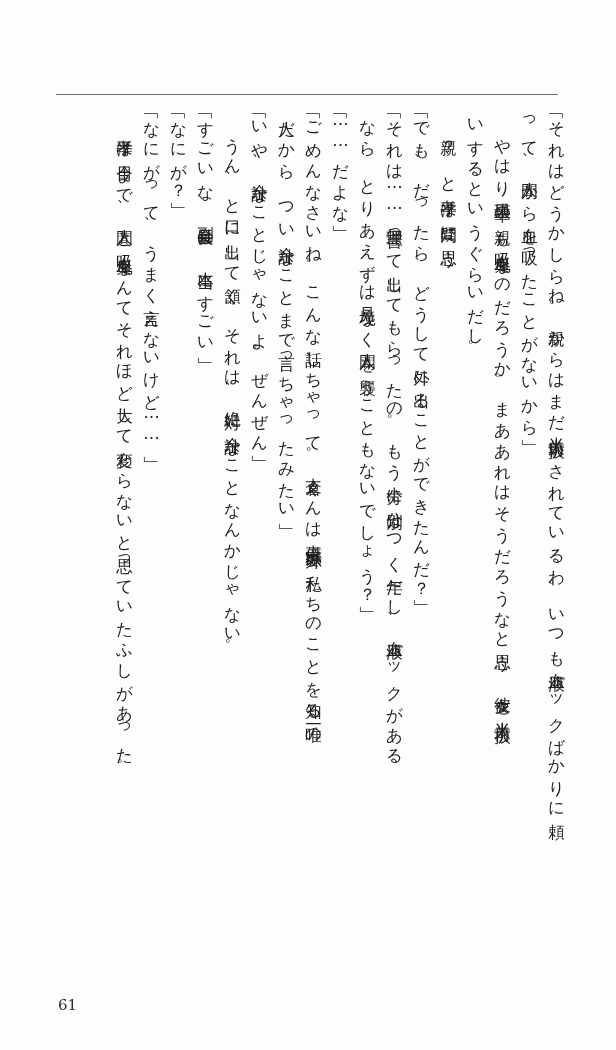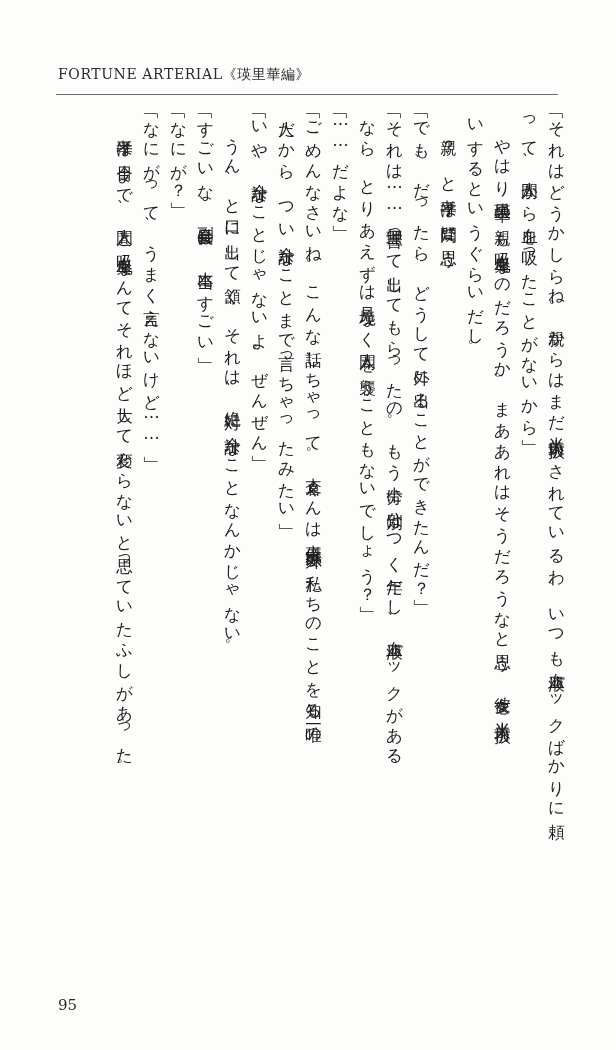--- a/index.html
+++ b/index.html
@@ -76,21 +76,20 @@
     font-size: 15px;
     color: #2b2b2b;
     font-family: "DejaVu Serif", "Liberation Serif", serif;
   }
 </style>
 </head>
 <body>
 
 <div class="page">
 
-  <div class="running-head">FORTUNE ARTERIAL《瑛里華編》</div>
 
   <div class="header-rule"></div>
 
   <div class="body-area">
     <div class="vline">「それはどうかしらね。親からはまだ半人前扱いされているわ。いつも血液パックばかりに頼</div>
     <div class="vline">って、人間から血を吸ったことがないから」</div>
     <div class="vline">　やはり瑛里華の親も吸血鬼なのだろうか。まああれはそうだろうなと思う。彼女を半人前扱</div>
     <div class="vline">いするというぐらいだし。</div>
     <div class="vline">　親？　と孝平は疑問に思う。</div>
     <div class="vline">「でも、だったら、どうして外に出ることができたんだ？」</div>
@@ -100,15 +99,15 @@
     <div class="vline">「ごめんなさいね。こんな話しちゃって。支倉くんは東儀家以外で私たちのことを知る唯一の</div>
     <div class="vline">人だから、つい余計なことまで言っちゃったみたい」</div>
     <div class="vline">「いや、余計なことじゃないよ。ぜんぜん」</div>
     <div class="vline">　うん、と口に出して頷く。それは、絶対に余計なことなんかじゃない。</div>
     <div class="vline">「すごいな、副会長は。本当にすごい」</div>
     <div class="vline">「なにが？」</div>
     <div class="vline">「なにがって、うまく言えないけど……」</div>
     <div class="vline">　孝平は今日まで、人間と吸血鬼なんてそれほど大して変わらないと思っていたふしがあった。</div>
   </div>
 
-  <div class="folio">95</div>
+  <div class="folio">61</div>
 
 </div>
 
 </body></html>

